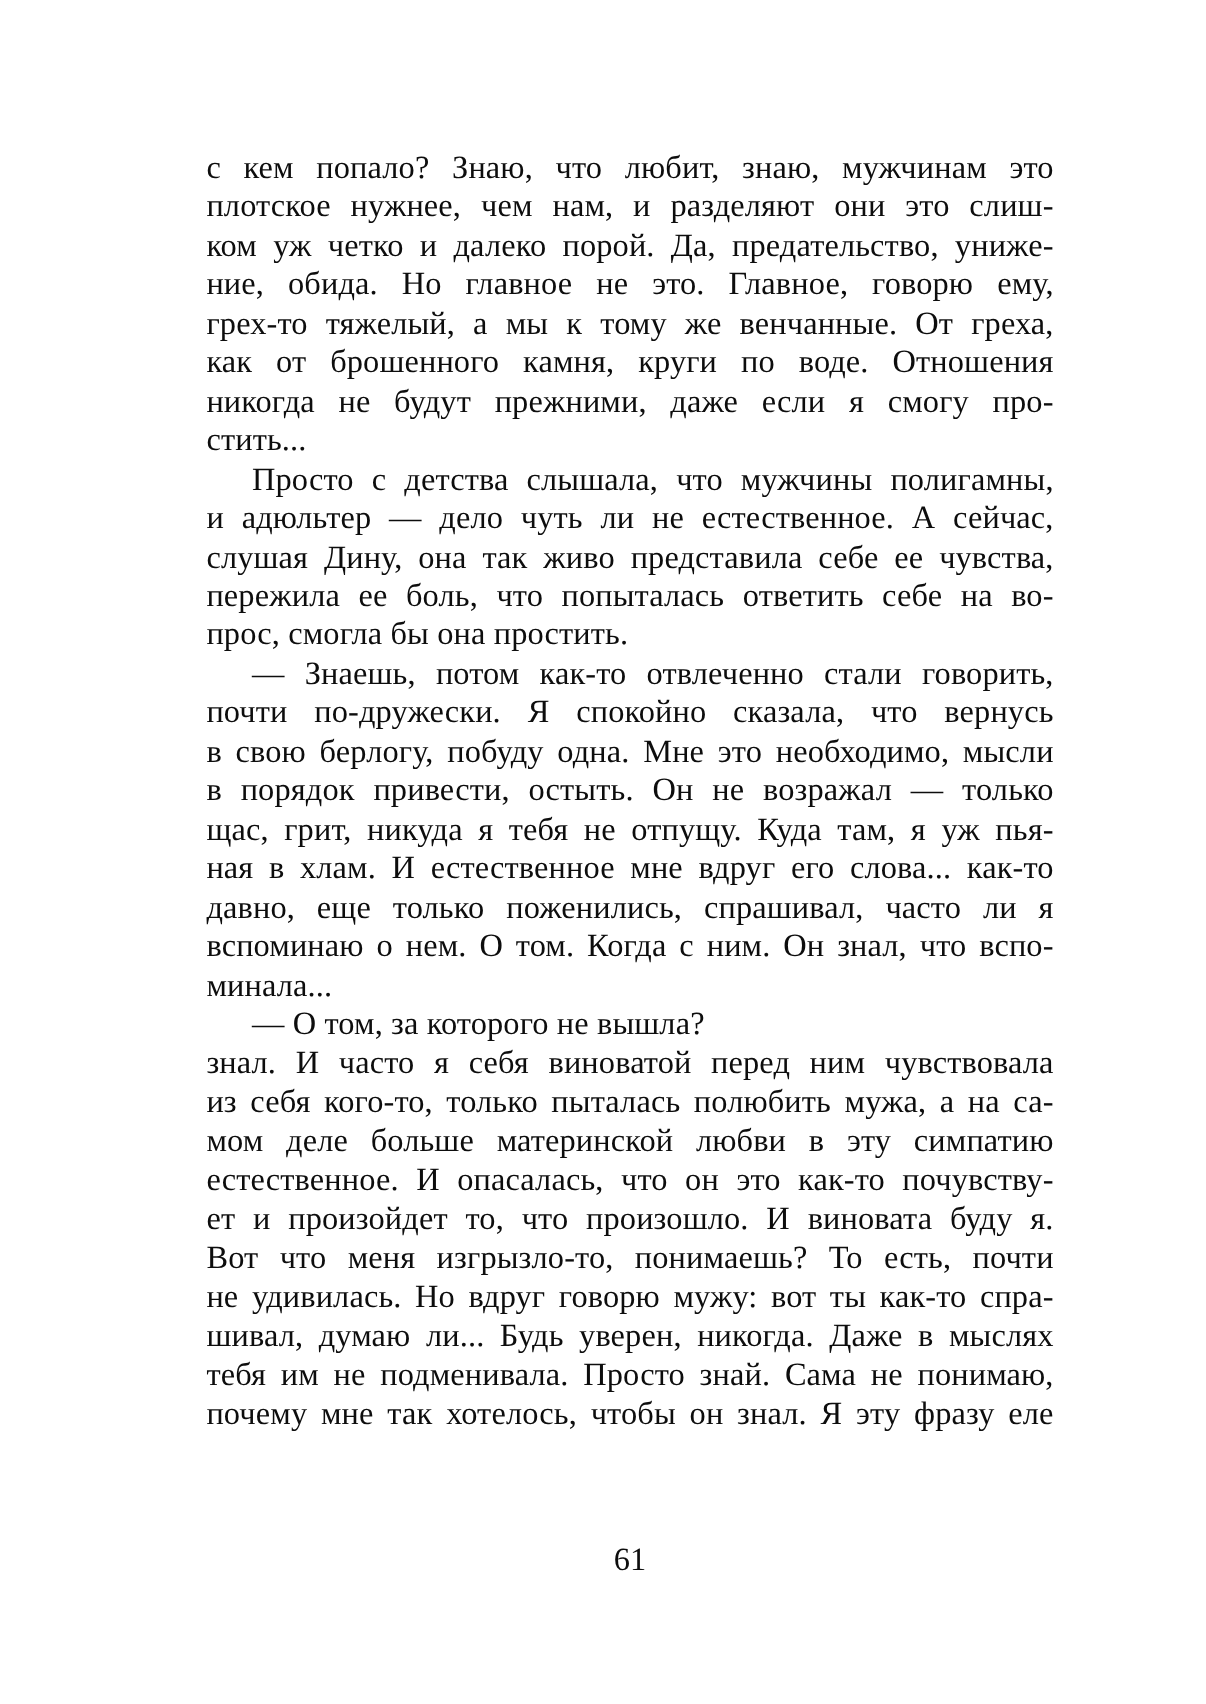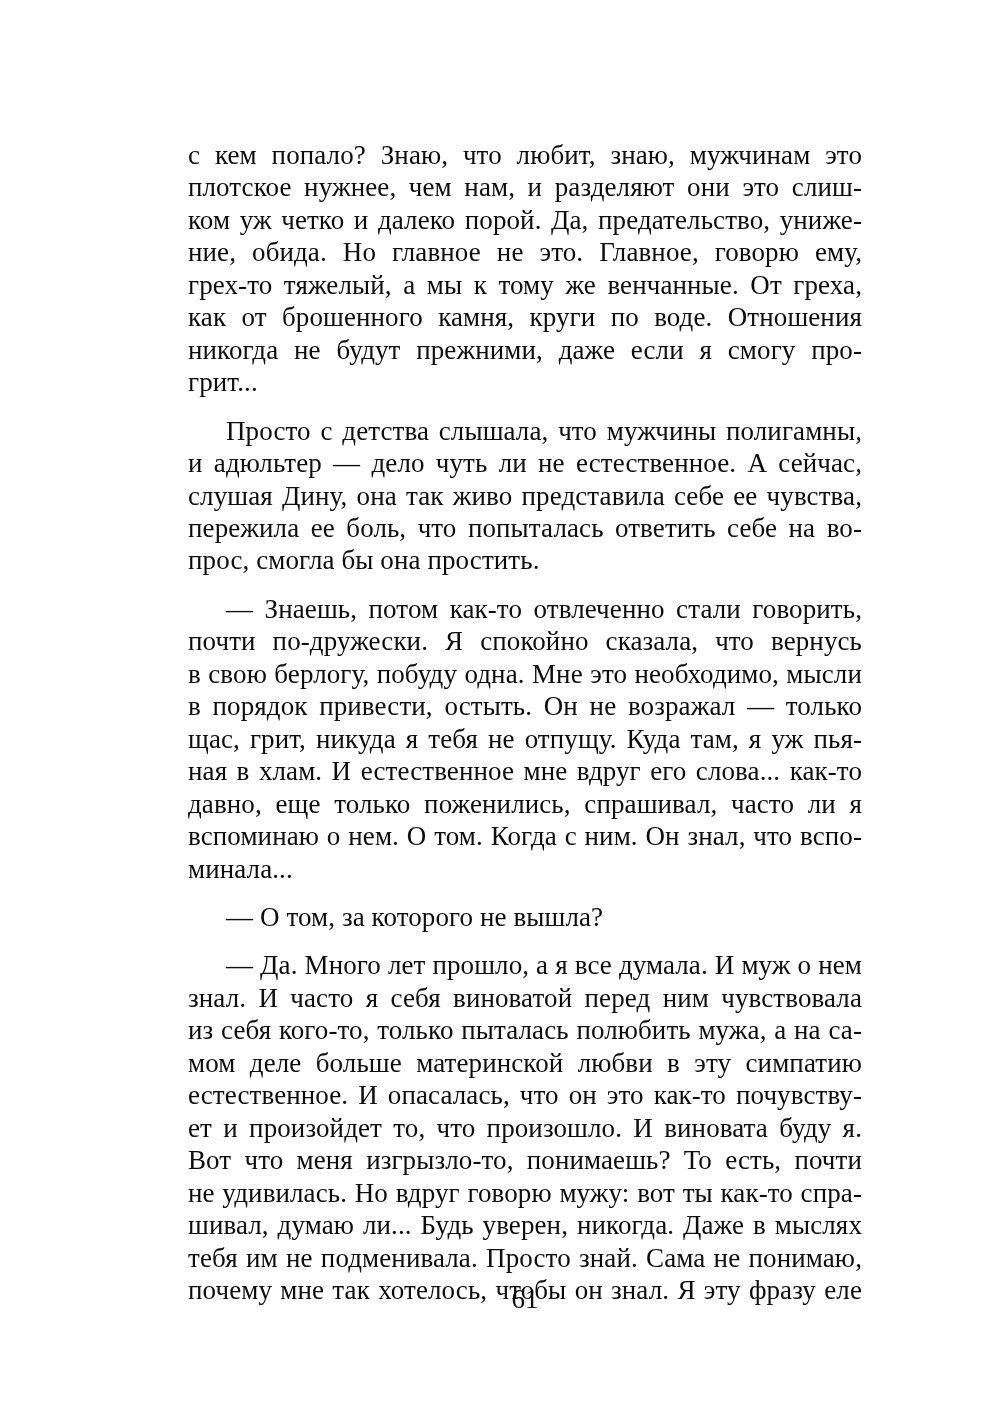--- a/index.html
+++ b/index.html
@@ -23,21 +23,21 @@
   .text-block {
     position: absolute;
     left: 172px;
     top: 123px;
     width: 706px;
     font-size: 27px;
     line-height: 32.45px;
     letter-spacing: 0.1px;
   }
   .paragraph {
-    margin: 16px;
+    margin: 0;
     padding: 0;
   }
   .line {
     text-align: justify;
     text-align-last: justify;
     text-justify: inter-word;
   }
   .line.last {
     text-align-last: left;
   }
@@ -61,21 +61,21 @@
 <div class="page">
   <div class="text-block" id="text-block">
       <div class="paragraph">
         <div class="line">с кем попало? Знаю, что любит, знаю, мужчинам это</div>
         <div class="line">плотское нужнее, чем нам, и разделяют они это слиш-</div>
         <div class="line">ком уж четко и далеко порой. Да, предательство, униже-</div>
         <div class="line">ние, обида. Но главное не это. Главное, говорю ему,</div>
         <div class="line">грех-то тяжелый, а мы к тому же венчанные. От греха,</div>
         <div class="line">как от брошенного камня, круги по воде. Отношения</div>
         <div class="line">никогда не будут прежними, даже если я смогу про-</div>
-        <div class="line last">грит...</div>
+        <div class="line last">стить...</div>
       </div>
       <div class="paragraph">
         <div class="line indent">Просто с детства слышала, что мужчины полигамны,</div>
         <div class="line">и адюльтер — дело чуть ли не естественное. А сейчас,</div>
         <div class="line">слушая Дину, она так живо представила себе ее чувства,</div>
         <div class="line">пережила ее боль, что попыталась ответить себе на во-</div>
         <div class="line last">прос, смогла бы она простить.</div>
       </div>
       <div class="paragraph">
         <div class="line indent">— Знаешь, потом как-то отвлеченно стали говорить,</div>
@@ -85,21 +85,20 @@
         <div class="line">щас, грит, никуда я тебя не отпущу. Куда там, я уж пья-</div>
         <div class="line">ная в хлам. И естественное мне вдруг его слова... как-то</div>
         <div class="line">давно, еще только поженились, спрашивал, часто ли я</div>
         <div class="line">вспоминаю о нем. О том. Когда с ним. Он знал, что вспо-</div>
         <div class="line last">минала...</div>
       </div>
       <div class="paragraph">
         <div class="line last indent">— О том, за которого не вышла?</div>
       </div>
       <div class="paragraph">
-        <div class="line indent">— Да. Много лет прошло, а я все думала. И муж о нем</div>
         <div class="line">знал. И часто я себя виноватой перед ним чувствовала</div>
         <div class="line">из себя кого-то, только пыталась полюбить мужа, а на са-</div>
         <div class="line">мом деле больше материнской любви в эту симпатию</div>
         <div class="line">естественное. И опасалась, что он это как-то почувству-</div>
         <div class="line">ет и произойдет то, что произошло. И виновата буду я.</div>
         <div class="line">Вот что меня изгрызло-то, понимаешь? То есть, почти</div>
         <div class="line">не удивилась. Но вдруг говорю мужу: вот ты как-то спра-</div>
         <div class="line">шивал, думаю ли... Будь уверен, никогда. Даже в мыслях</div>
         <div class="line">тебя им не подменивала. Просто знай. Сама не понимаю,</div>
         <div class="line">почему мне так хотелось, чтобы он знал. Я эту фразу еле</div>

